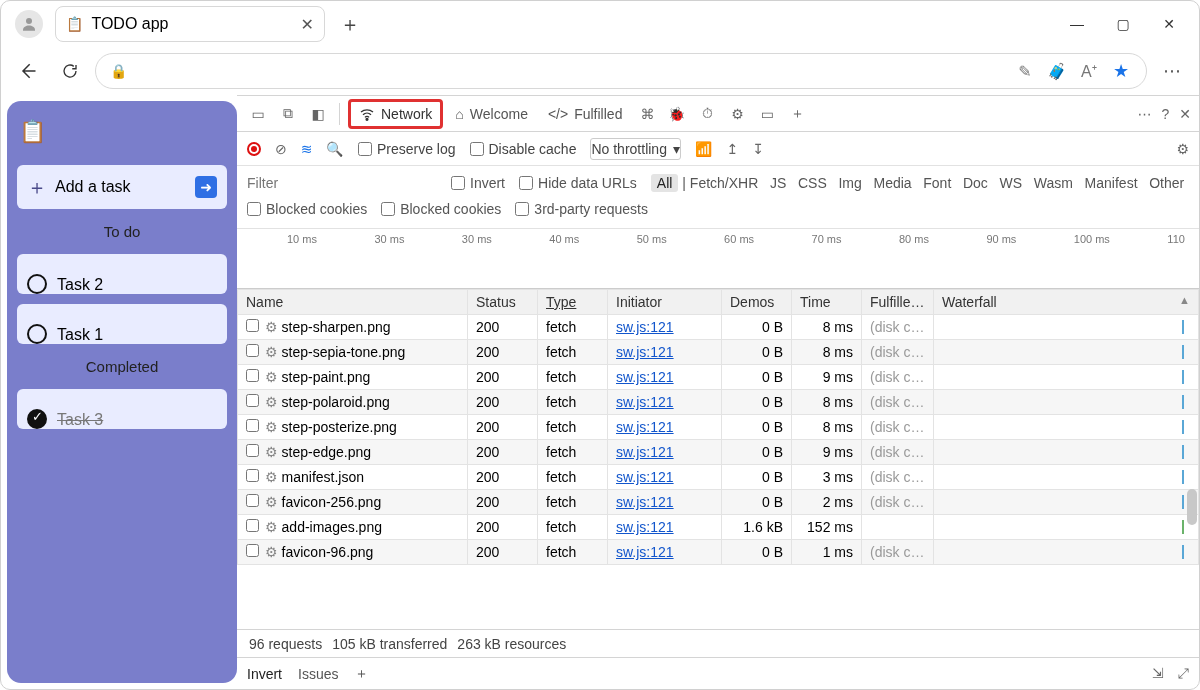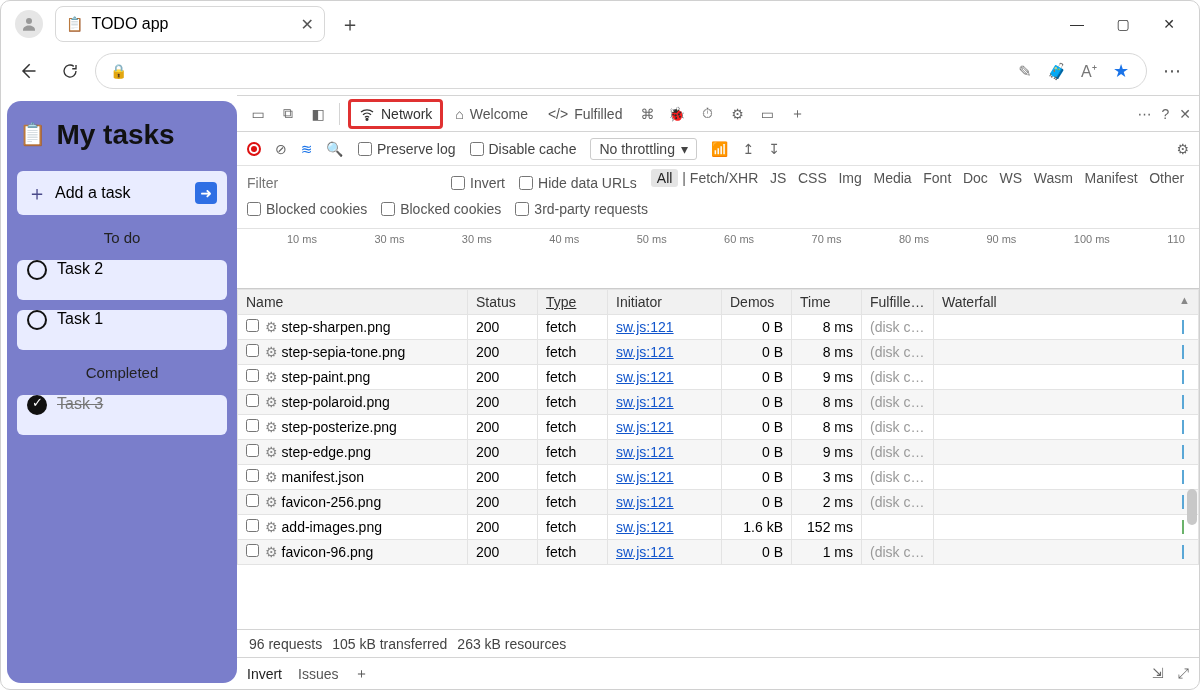--- a/index.html
+++ b/index.html
@@ -32,46 +32,46 @@
 
 
 .todoapp { width: 230px; background: #7a7ecb; border-radius: 14px; margin: 6px 0 6px 6px; padding: 14px 10px; display: flex; flex-direction: column; gap: 10px; }
 .todohead { display: flex; align-items: center; gap: 10px; padding: 4px 2px 10px 2px; }
 .todohead .clip { font-size: 22px; }
 .todohead h1 { font-size: 28px; font-weight: 800; color: #111; }
 .addtask { background: #e9ecff; border-radius: 6px; height: 44px; display: flex; align-items: center; padding: 0 10px; gap: 8px; cursor: pointer; }
 .addtask .plus { font-size: 20px; color: #4a4a8a; }
 .addtask .arrow { margin-left: auto; background: #2f6fe4; color: #fff; width: 22px; height: 22px; border-radius: 4px; display: flex; align-items: center; justify-content: center; font-size: 14px; }
 .section-label { text-align: center; color: #222; font-size: 15px; padding: 4px 0; }
-.taskcard { background: #e9ecff; border-radius: 6px; height: 40px; display: flex; align-items: flex-start; padding: 0 10px; gap: 10px; }
+.taskcard { background: #e9ecff; border-radius: 6px; height: 40px; display: flex; align-items: flex-end; padding: 0 10px; gap: 10px; }
 .circle { width: 20px; height: 20px; border: 2.5px solid #111; border-radius: 50%; }
 .circle.done { background: #111; position: relative; }
 .circle.done::after { content: "✓"; color: #fff; position: absolute; left: 3px; top: -2px; font-size: 13px; }
 .done-text { text-decoration: line-through; color: #777; }
 
 
 .devtools { flex: 1; display: flex; flex-direction: column; border-top: 1px solid #d4d4d4; min-width: 0; }
 .dt-tabs { height: 36px; display: flex; align-items: center; border-bottom: 1px solid #d4d4d4; padding: 0 8px; gap: 4px; font-size: 14px; color: #555; }
 .dt-tabs .ic { width: 26px; text-align: center; color: #666; cursor: pointer; }
 .dt-sep { width: 1px; height: 22px; background: #d4d4d4; margin: 0 4px; }
 .dt-tab { padding: 4px 8px; display: flex; align-items: center; gap: 6px; cursor: pointer; }
 .dt-tab.network { border: 3px solid #e03131; border-radius: 4px; color: #333; font-weight: 500; }
 .dt-tabs .right { margin-left: auto; display: flex; align-items: center; gap: 10px; color: #666; }
 
 .dt-toolbar { height: 34px; display: flex; align-items: center; padding: 0 10px; gap: 14px; border-bottom: 1px solid #e2e2e2; font-size: 14px; color: #444; }
 .rec { width: 14px; height: 14px; border: 2px solid #d11; border-radius: 50%; display: inline-block; position: relative; cursor: pointer; }
 .rec::after { content: ""; position: absolute; inset: 2px; background: #d11; border-radius: 50%; }
 .tb-ic { color: #666; cursor: pointer; }
 .chk { display: flex; align-items: center; gap: 5px; }
 .chk input { width: 14px; height: 14px; }
-.throttle { border: 1px solid #ccc; border-radius: 3px; padding: 2px 8px; display: flex; align-items: center; gap: 6px; cursor: pointer; }
+.throttle { border: 1px solid #ccc; border-radius: 3px; padding: 2px 0; display: flex; align-items: center; gap: 6px; cursor: pointer; }
 .gear-right { margin-left: auto; color: #666; cursor: pointer; }
 
 .dt-filters { padding: 4px 10px 6px 10px; font-size: 14px; color: #555; border-bottom: 1px solid #e2e2e2; }
-.filtrow { display: flex; gap: 14px; flex-wrap: wrap; min-height: 26px; }
+.filtrow { display: flex; align-items: center; gap: 14px; flex-wrap: wrap; min-height: 26px; }
 .filterinput { width: 190px; border: none; outline: none; font-size: 14px; color: #888; }
 .pill { padding: 1px 6px; border-radius: 3px; cursor: pointer; }
 .pill.active { background: #e4e4e4; color: #222; }
 .typelist span { color: #555; cursor: pointer; }
 .vline { color: #ccc; }
 
 .timeline { height: 60px; border-bottom: 1px solid #ccc; position: relative; font-size: 11px; color: #777; }
 .timeline .ticks { display: flex; justify-content: space-between; padding: 4px 14px 0 50px; }
 .timeline .tick { }
 
@@ -153,21 +153,20 @@
       </div>
     </div>
     <span class="more">⋯</span>
   </div>
 
   <div class="content">
 
     <div class="todoapp">
       <div class="todohead">
         <span class="clip">📋</span>
-        <h1>My tasks</h1>
       </div>
       <div class="addtask">
         <span class="plus">＋</span>
         <span>Add a task</span>
         <span class="arrow">➜</span>
       </div>
       <div class="section-label">To do</div>
       <div class="taskcard">
         <span class="circle"></span>
         <span>Task 2</span>

